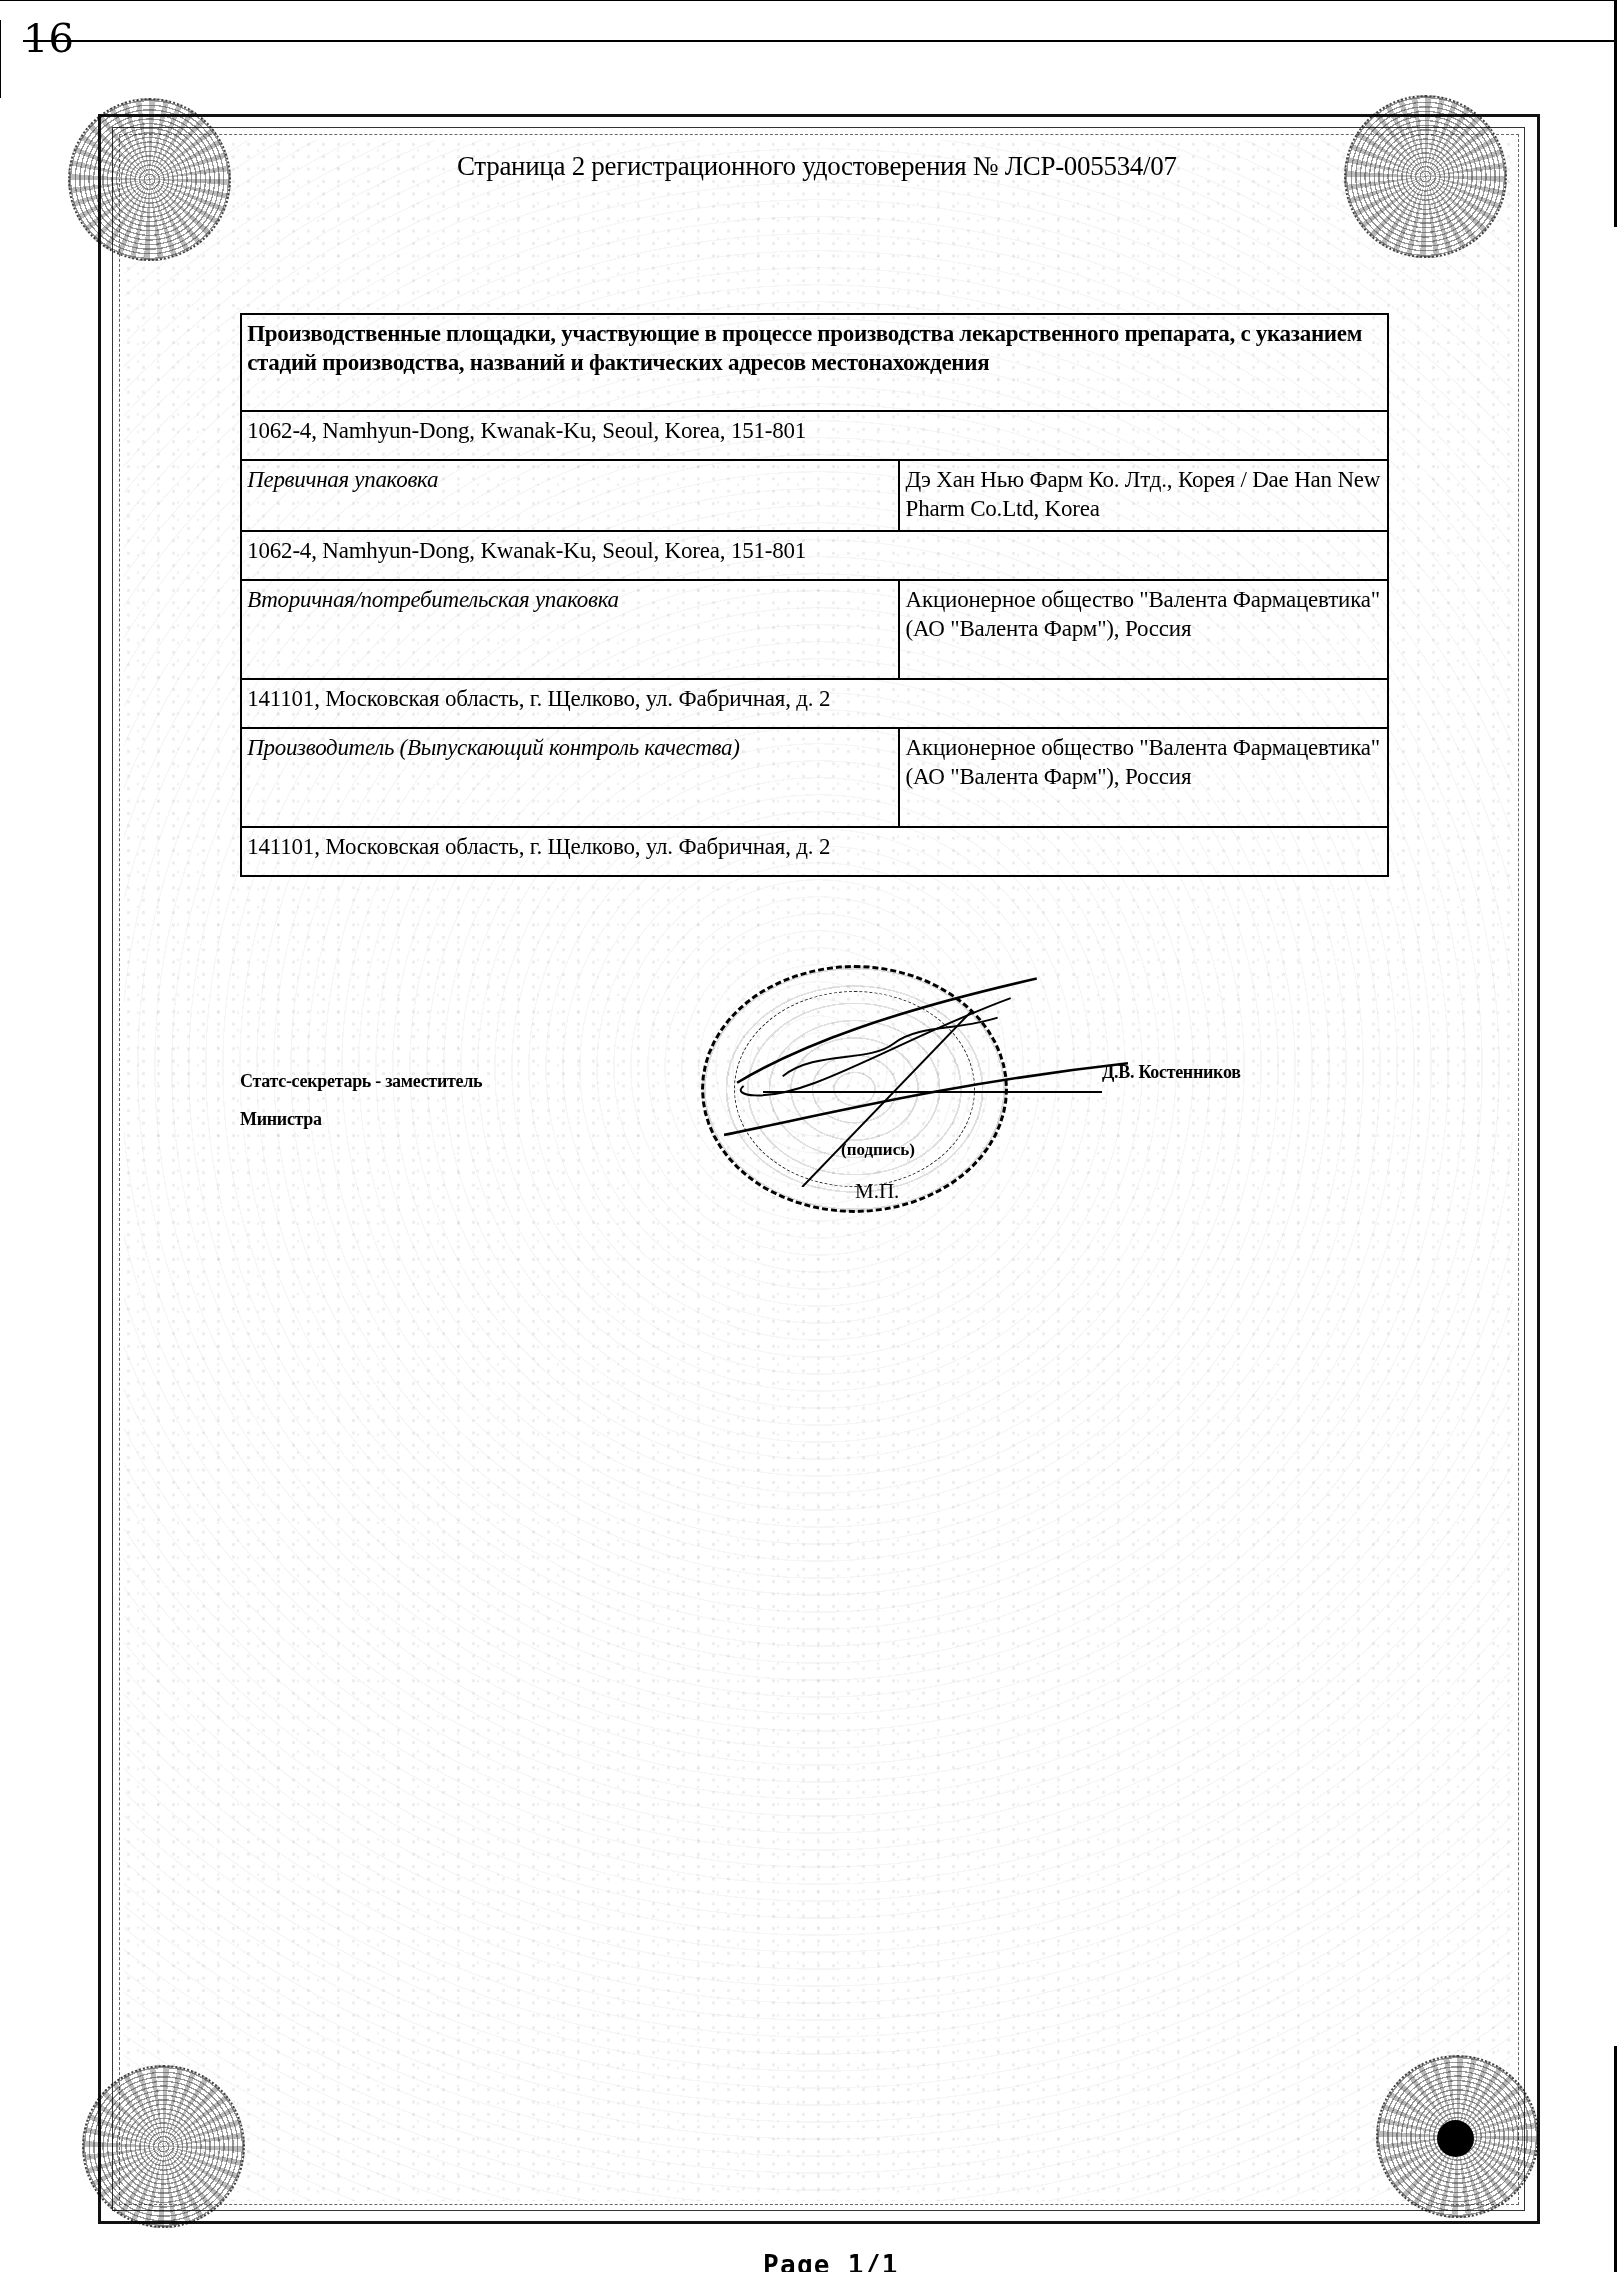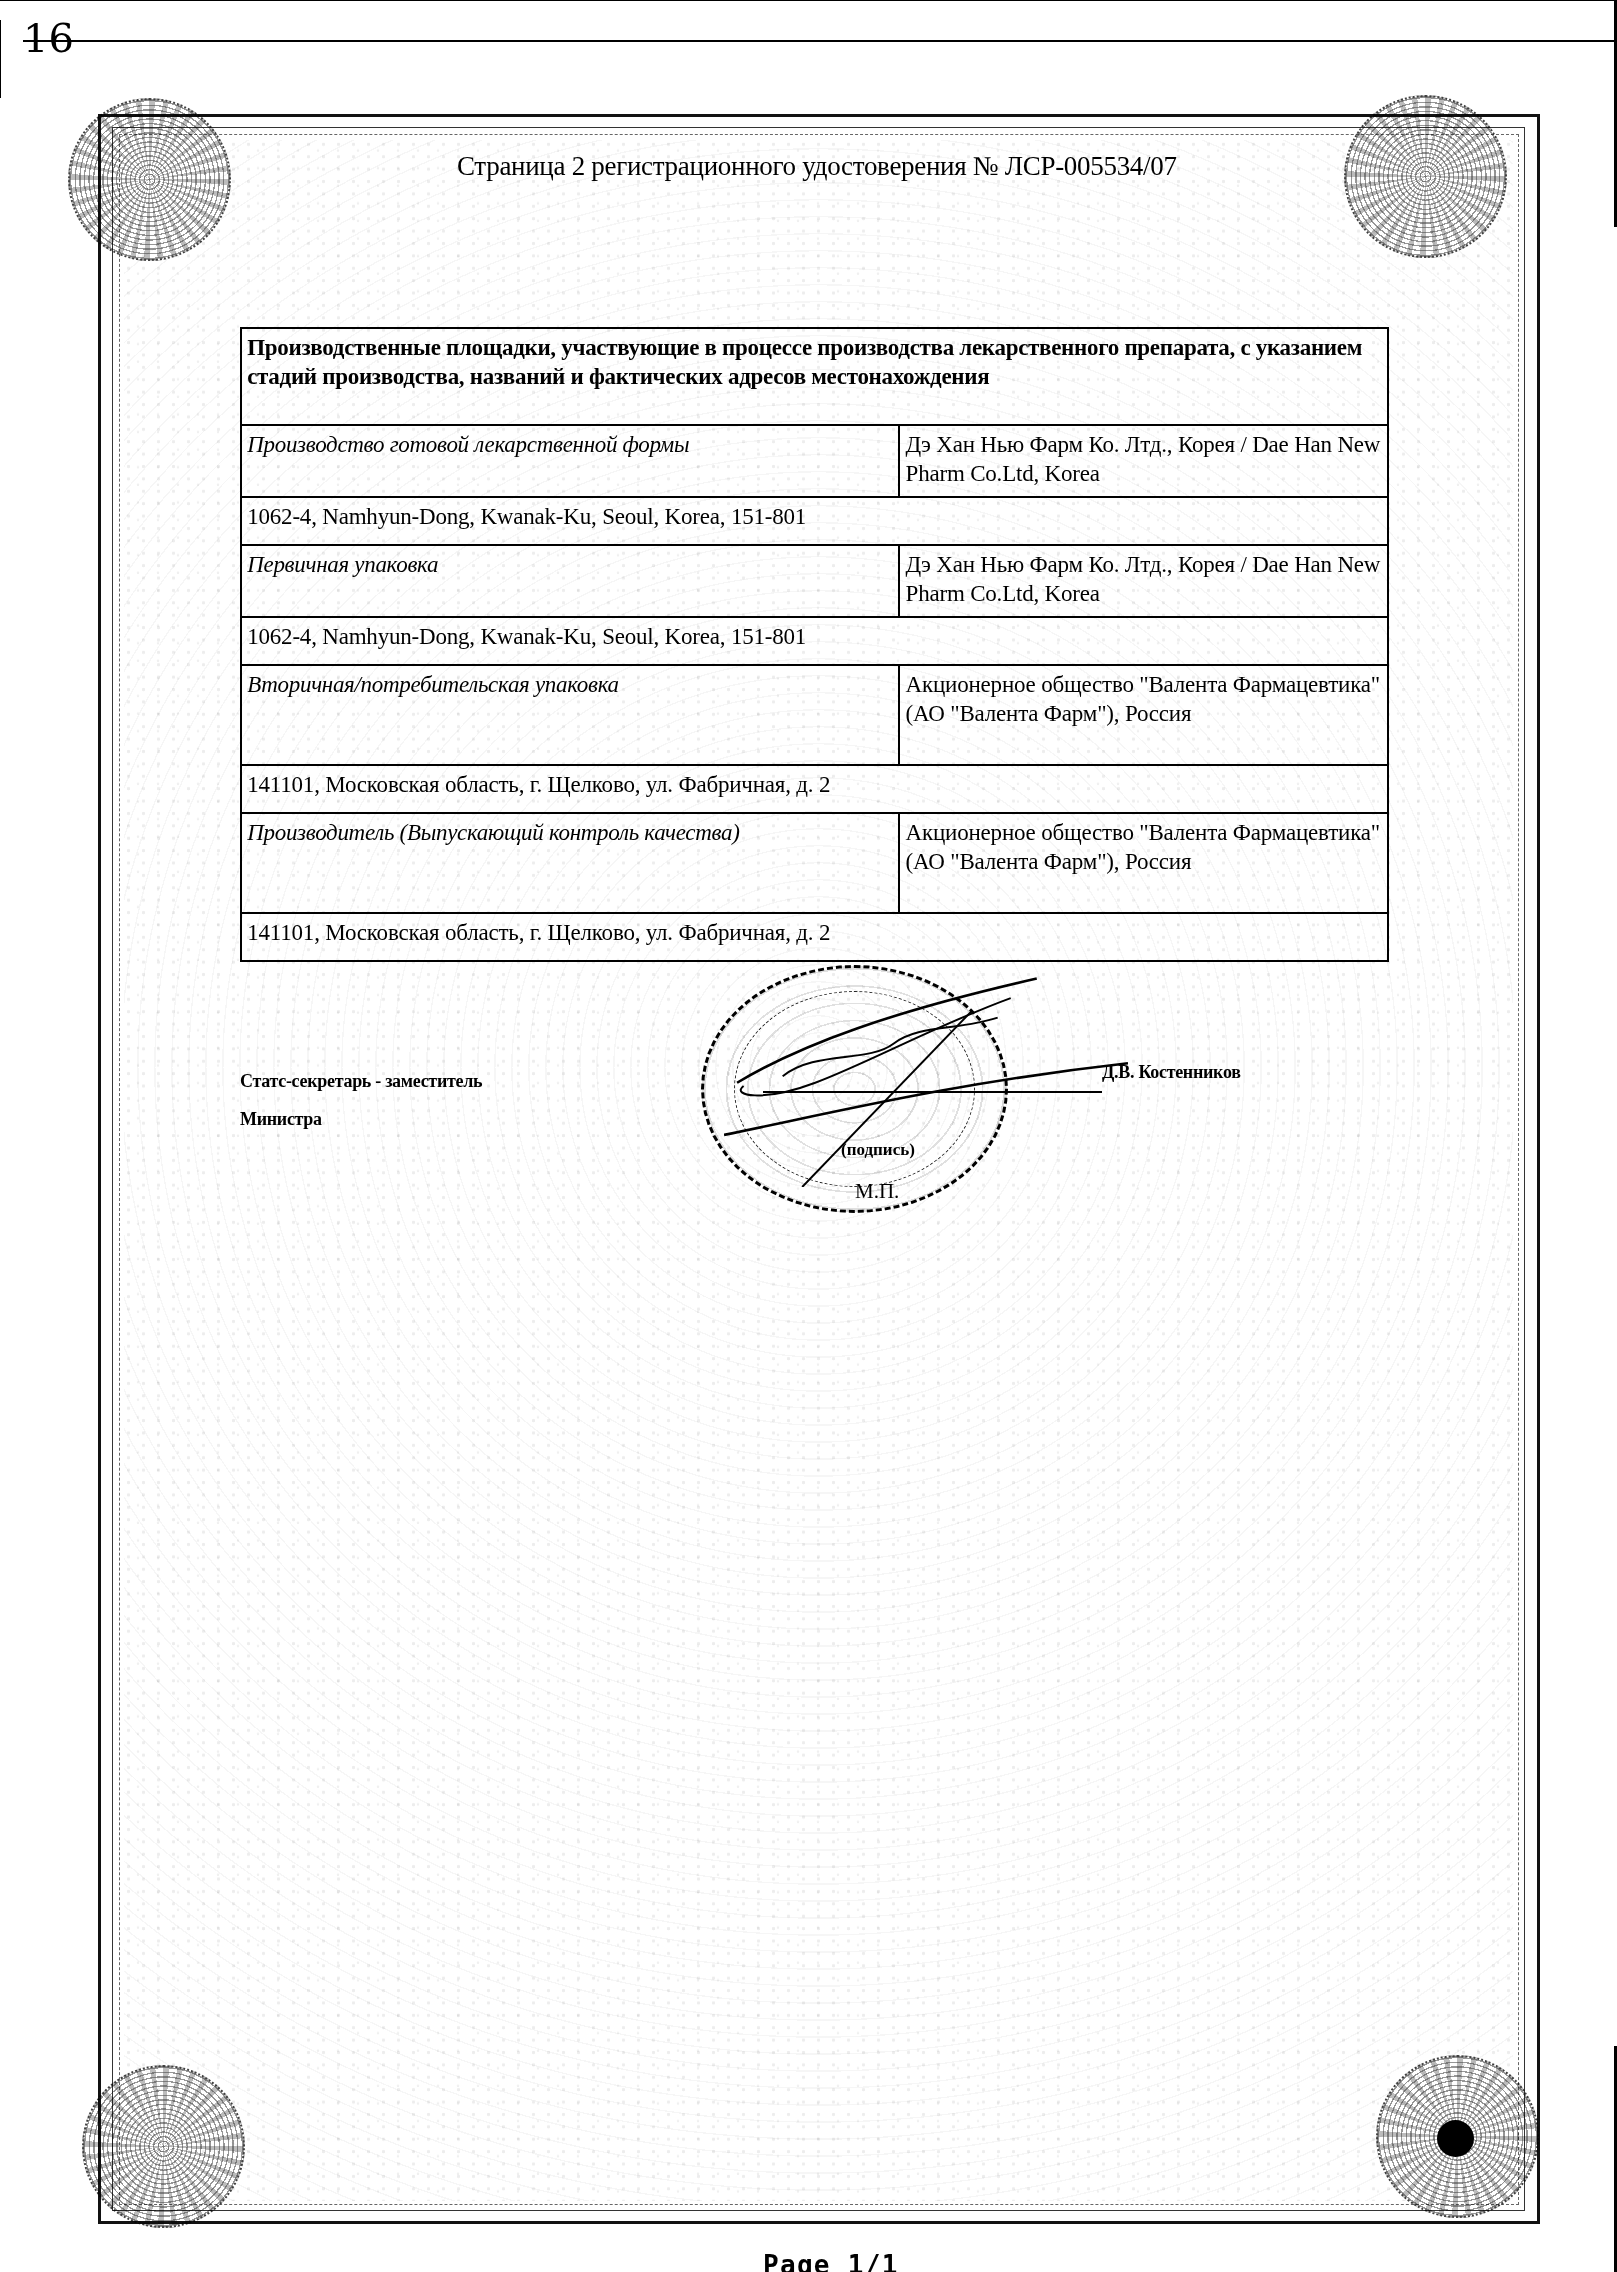--- a/index.html
+++ b/index.html
@@ -35,21 +35,21 @@
     .ros-tl { left: 68px; top: 98px; }
     .ros-tr { left: 1344px; top: 95px; }
     .ros-bl { left: 82px; top: 2065px; }
     .ros-br { left: 1376px; top: 2055px; }
     .dark-dot { position: absolute; left: 1437px; top: 2120px; width: 37px; height: 37px; border-radius: 50%; background: #000; }
 
     
     .doc-title { position: absolute; left: 437px; top: 151px; font-size: 27px; white-space: nowrap; letter-spacing: -0.3px; margin-left: 20px; }
 
     
-    .sites-table { position: absolute; left: 240px; top: 313px; width: 1149px; border-collapse: collapse; margin-top: 14px; }
+    .sites-table { position: absolute; left: 240px; top: 313px; width: 1149px; border-collapse: collapse; }
     .sites-table td { border: 2px solid #000; padding: 3.9px 5.2px 2.6px 5.2px; vertical-align: top; font-size: 23px; line-height: 29px; }
     .sites-table td.head { font-weight: bold; height: 89px; letter-spacing: -0.3px; }
     .sites-table td.stage { width: 646px; font-style: italic; letter-spacing: -0.3px; }
     .sites-table td.maker { letter-spacing: -0.2px; }
     .sites-table td.addr { height: 40px; letter-spacing: -0.2px; }
     .r2 td { height: 63px; }
     .r3 td { height: 91px; }
 
     
     .sig-position { position: absolute; left: 240px; top: 1062px; font-size: 18px; font-weight: bold; line-height: 38px; letter-spacing: -0.3px; }
@@ -87,24 +87,20 @@
 <div class="dark-dot"></div>
 
 <div class="doc-title">Страница 2 регистрационного удостоверения № ЛСР-005534/07</div>
 
 <table class="sites-table">
   <tbody>
       <tr>
     <td class="head" colspan="2">Производственные площадки, участвующие в процессе производства лекарственного препарата, с указанием стадий производства, названий и фактических адресов местонахождения</td>
   </tr>
 
-  <tr class="r2">
-    <td class="stage">Производство готовой лекарственной формы</td>
-    <td class="maker">Дэ Хан Нью Фарм Ко. Лтд., Корея / Dae Han New Pharm Co.Ltd, Korea</td>
-  </tr>
   <tr>
     <td class="addr" colspan="2">1062-4, Namhyun-Dong, Kwanak-Ku, Seoul, Korea, 151-801</td>
   </tr>
 
   <tr class="r2">
     <td class="stage">Первичная упаковка</td>
     <td class="maker">Дэ Хан Нью Фарм Ко. Лтд., Корея / Dae Han New Pharm Co.Ltd, Korea</td>
   </tr>
   <tr>
     <td class="addr" colspan="2">1062-4, Namhyun-Dong, Kwanak-Ku, Seoul, Korea, 151-801</td>

